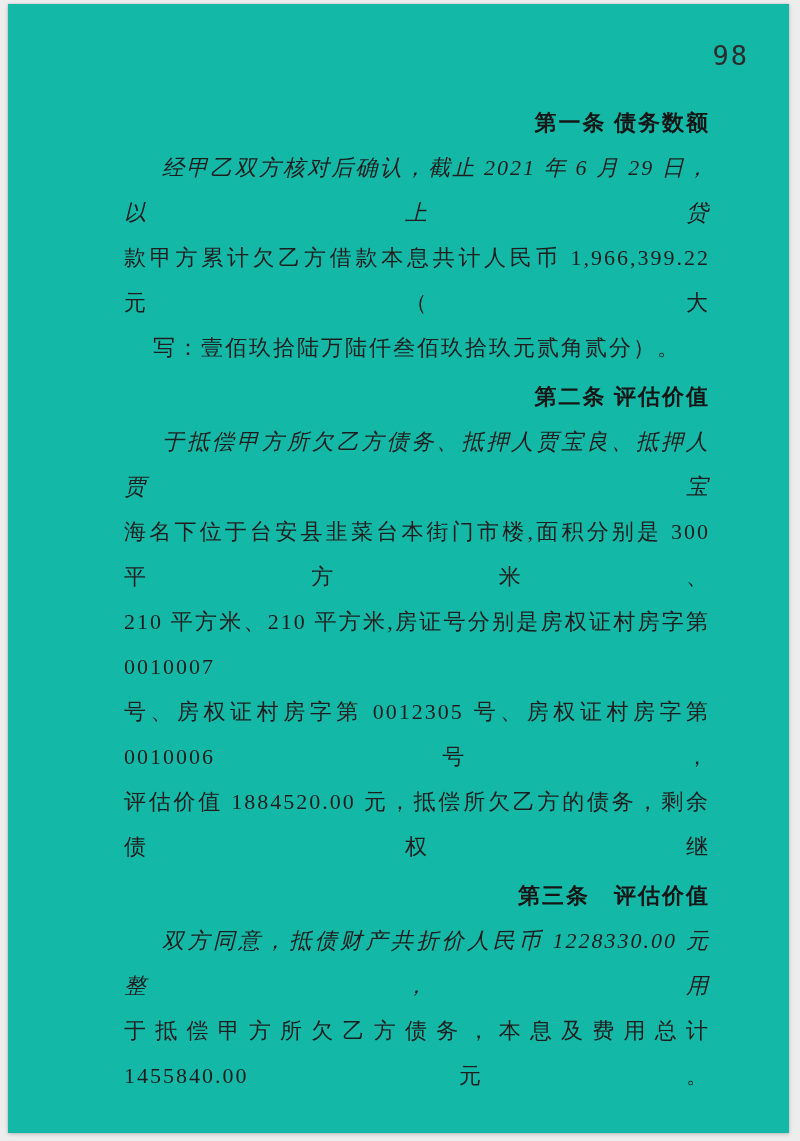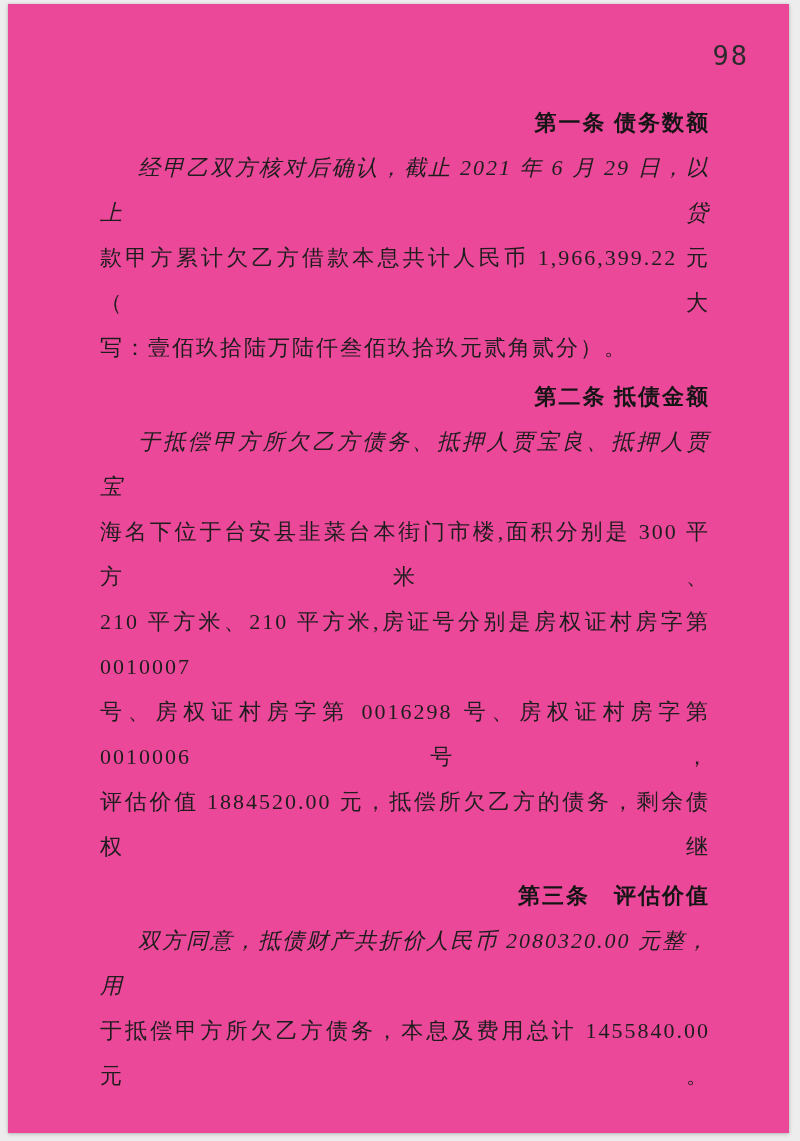--- a/index.html
+++ b/index.html
@@ -9,43 +9,44 @@
     width: 800px;
     height: 1141px;
     overflow: hidden;
     font-family: "Liberation Serif", "DejaVu Serif", serif;
   }
   .page {
     position: relative;
     width: 781px;
     height: 1129px;
     margin: 4px 11px 8px 8px;
-    background: #ec4899;
+    background: #14b8a6;
     box-shadow: 0 1px 4px rgba(0,0,0,0.22), 0 0 1px rgba(0,0,0,0.18);
     box-sizing: border-box;
+    padding-left: 24px;
   }
   .stamp {
     position: absolute;
     top: 36px;
     right: 40px;
     font-family: "DejaVu Sans Mono", monospace;
     font-size: 27px;
     letter-spacing: 2px;
     color: #2b2b2b;
   }
   .content {
     padding: 96px 79px 0 92px;
     color: #1c1c1c;
   }
   .ln {
     font-size: 22px;
     line-height: 45px;
     letter-spacing: 2px;
     white-space: nowrap;
-    text-align: left;
+    text-align: center;
     color: #1d1d1d;
   }
   .ln.j {
     white-space: normal;
     text-align: justify;
     text-align-last: justify;
   }
   .ind { text-indent: 38px; font-style: italic; }
   .hd {
     font-size: 22px;
@@ -65,26 +66,26 @@
 
   <div class="stamp">98</div>
 
   <div class="content">
 
     <div class="hd">第一条 债务数额</div>
     <div class="ln j ind">经甲乙双方核对后确认，截止 2021 年 6 月 29 日，以上贷</div>
     <div class="ln j">款甲方累计欠乙方借款本息共计人民币 1,966,399.22 元（大</div>
     <div class="ln">写：壹佰玖拾陆万陆仟叁佰玖拾玖元贰角贰分）。</div>
 
-    <div class="hd gap">第二条 抵债金额</div>
+    <div class="hd gap">第二条 评估价值</div>
     <div class="ln j ind">于抵偿甲方所欠乙方债务、抵押人贾宝良、抵押人贾宝</div>
     <div class="ln j">海名下位于台安县韭菜台本街门市楼,面积分别是 300 平方米、</div>
     <div class="ln j">210 平方米、210 平方米,房证号分别是房权证村房字第 0010007</div>
-    <div class="ln j">号、房权证村房字第 0016298 号、房权证村房字第 0010006 号，</div>
+    <div class="ln j">号、房权证村房字第 0012305 号、房权证村房字第 0010006 号，</div>
     <div class="ln j">评估价值 1884520.00 元，抵偿所欠乙方的债务，剩余债权继</div>
 
     <div class="hd gap">第三条　评估价值</div>
-    <div class="ln j ind">双方同意，抵债财产共折价人民币 2080320.00 元整，用</div>
+    <div class="ln j ind">双方同意，抵债财产共折价人民币 1228330.00 元整，用</div>
     <div class="ln j">于抵偿甲方所欠乙方债务，本息及费用总计 1455840.00 元。</div>
 
   </div>
 
 </div>
 
 </body></html>

